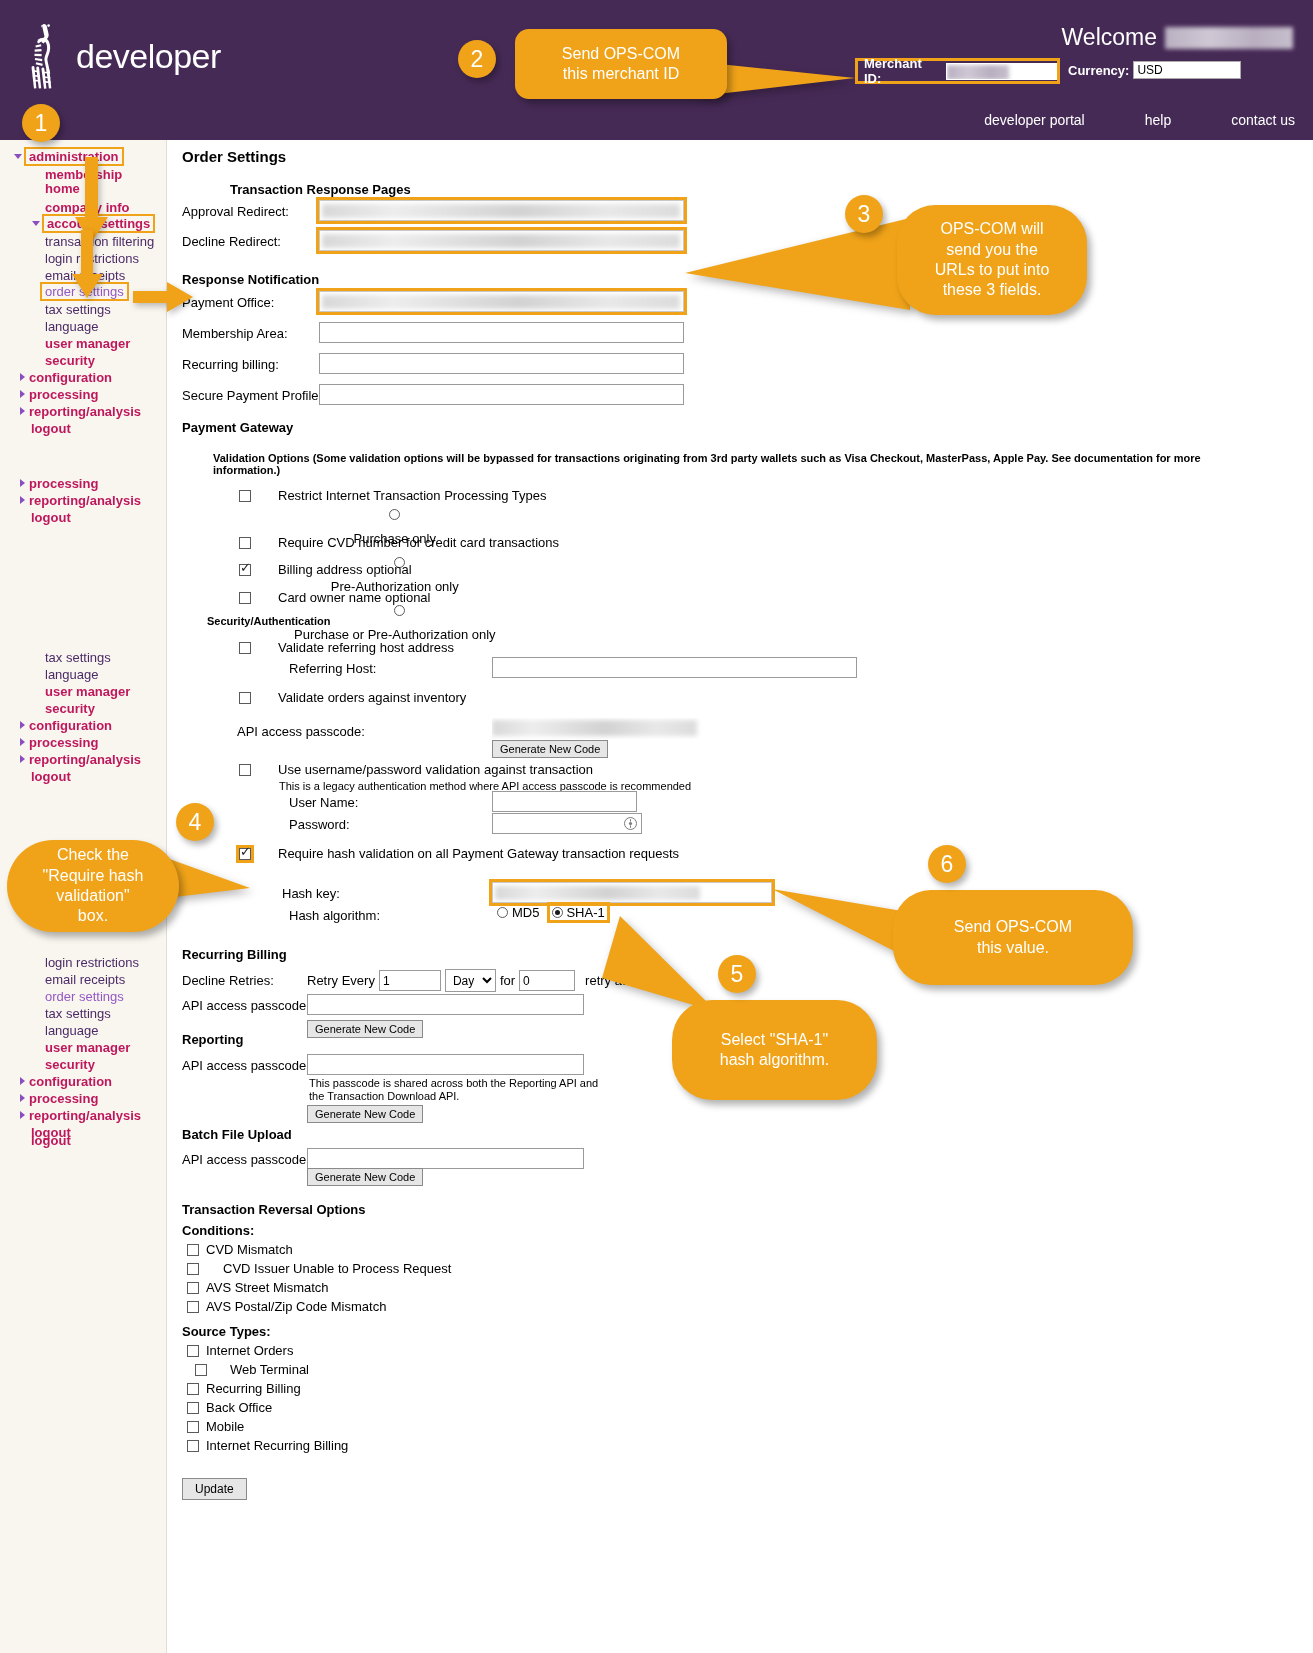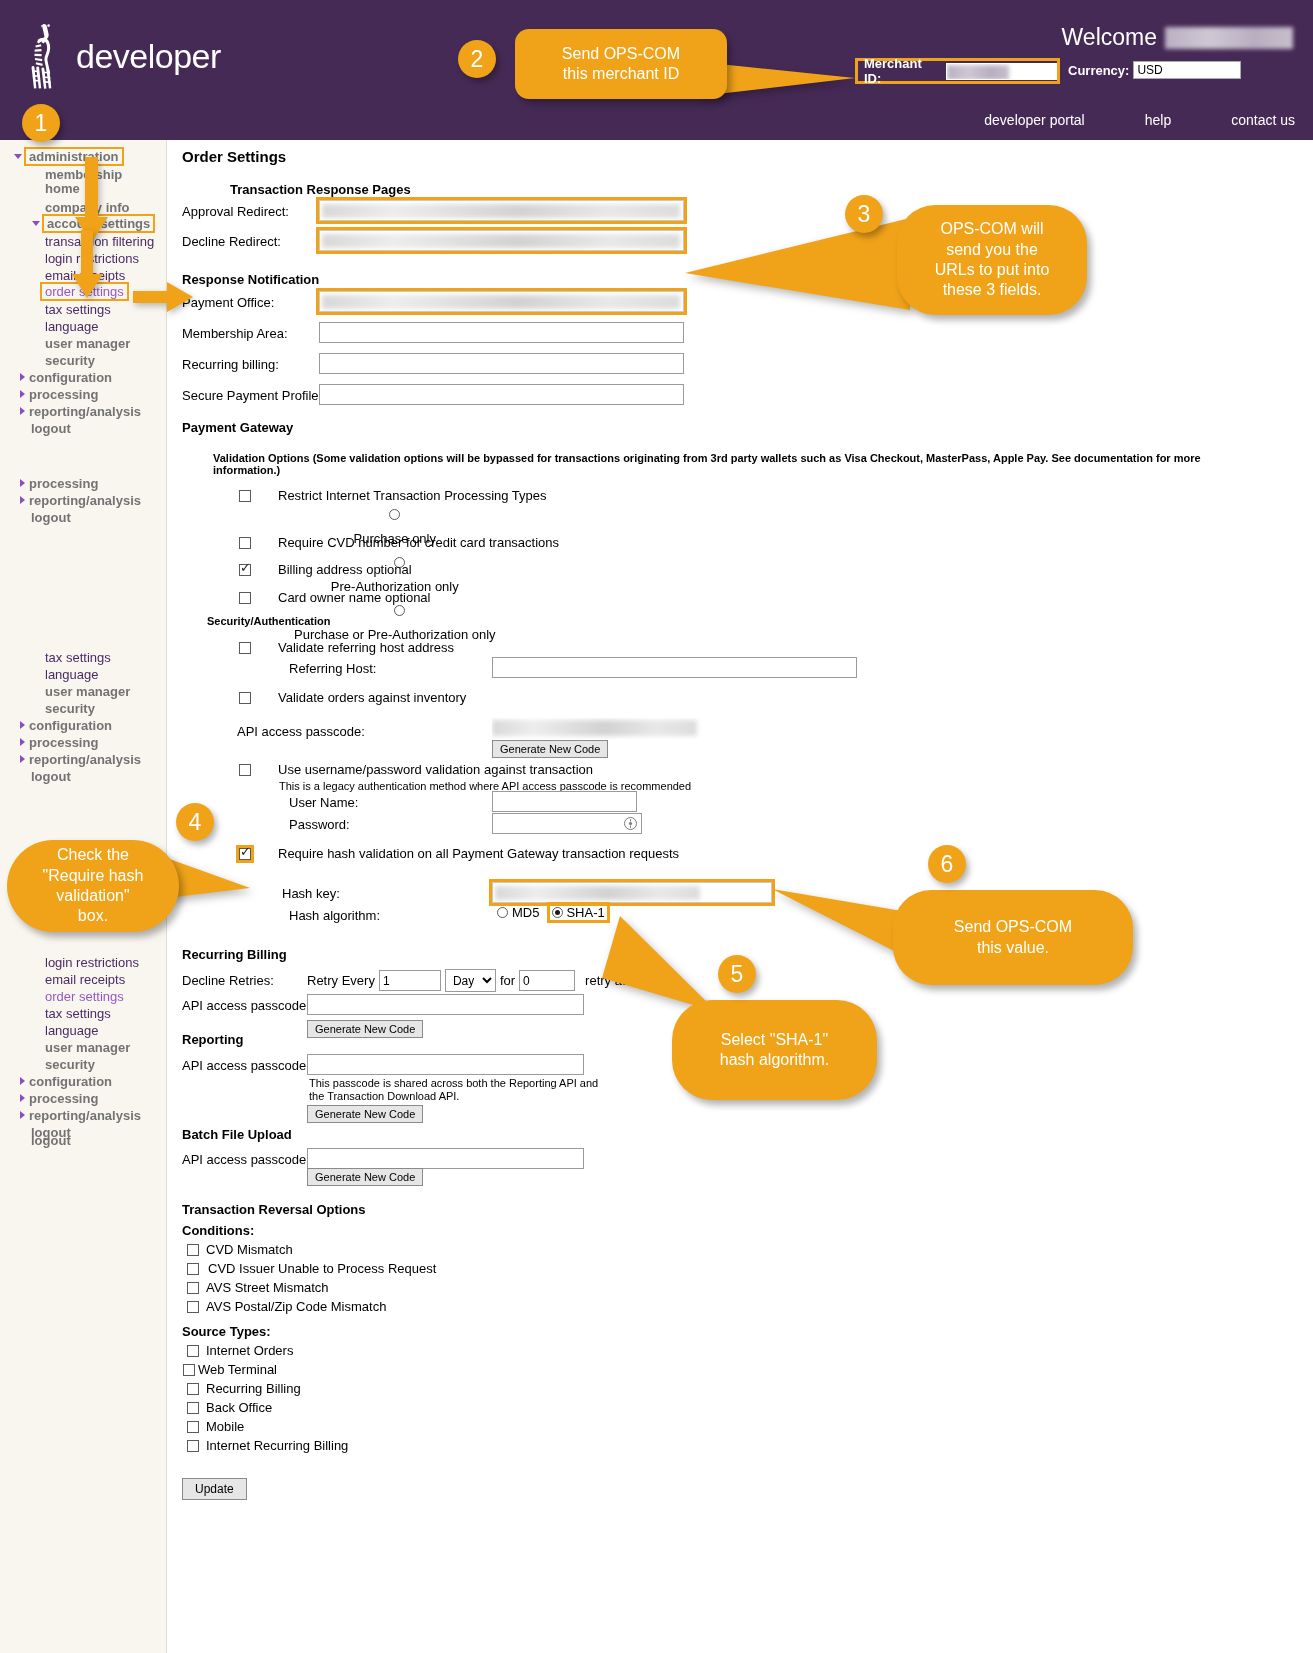--- a/index.html
+++ b/index.html
@@ -52,21 +52,21 @@
   #topnav { position:absolute; right:18px; top:112px; display:flex; gap:60px; color:#fff; font-size:14px; }
   #topnav span { cursor:pointer; }
 
   
   #sidebar {
     position:absolute; left:0; top:140px; width:167px; height:1513px;
     background:#f9f6f0; border-right:1px solid #e3ddd2;
     font-size:13px;
   }
   .navline { position:absolute; white-space:nowrap; line-height:15px; }
-  .nav-b { font-weight:bold; color:#737373; }
+  .nav-b { font-weight:bold; color:#be185d; }
   .nav-n { font-weight:normal; color:#4b2a66; }
   .nav-active { font-weight:normal; color:#9458c4; }
   .caret {
     display:inline-block; width:0; height:0; margin-right:4px;
     border-left:5px solid #8a4fbf; border-top:4px solid transparent; border-bottom:4px solid transparent;
     vertical-align:1px;
   }
   .caret.down {
     border-left:4px solid transparent; border-right:4px solid transparent;
     border-top:5px solid #8a4fbf; border-bottom:0; vertical-align:2px;
@@ -399,40 +399,40 @@
   <input class="txt" style="position: absolute; left: 140px; top: 1008px; width: 277px;" value="">
   <button class="btn" style="position:absolute; left:140px; top:1028px;">Generate New Code</button>
 
   <div style="position:absolute; left:15px; top:1062px;" class="sec-head">Transaction Reversal Options</div>
   <div style="position:absolute; left:15px; top:1083px;" class="sec-head">Conditions:</div>
 
   <div class="row" style="position:absolute; left:20px; top:1102px; gap:7px;">
     <span class="cb"></span>
     <span class="lbl">CVD Mismatch</span>
   </div>
-  <div class="row" style="position:absolute; left:20px; top:1121px; gap:9px;">
+  <div class="row" style="position:absolute; left:20px; top:1121px; gap:24px;">
     <span class="cb"></span>
     <span class="lbl">CVD Issuer Unable to Process Request</span>
   </div>
   <div class="row" style="position:absolute; left:20px; top:1140px; gap:7px;">
     <span class="cb"></span>
     <span class="lbl">AVS Street Mismatch</span>
   </div>
   <div class="row" style="position:absolute; left:20px; top:1159px; gap:7px;">
     <span class="cb"></span>
     <span class="lbl">AVS Postal/Zip Code Mismatch</span>
   </div>
 
   <div style="position:absolute; left:15px; top:1184px;" class="sec-head">Source Types:</div>
 
   <div class="row" style="position:absolute; left:20px; top:1203px; gap:7px;">
     <span class="cb"></span>
     <span class="lbl">Internet Orders</span>
   </div>
-  <div class="row" style="position:absolute; left:4px; top:1222px; gap:3px;padding-left:12px;">
+  <div class="row" style="position:absolute; left:16px; top:1222px; gap:23px;padding-left:12px;">
     <span class="cb"></span>
     <span class="lbl">Web Terminal</span>
   </div>
   <div class="row" style="position:absolute; left:20px; top:1241px; gap:7px;">
     <span class="cb"></span>
     <span class="lbl">Recurring Billing</span>
   </div>
   <div class="row" style="position:absolute; left:20px; top:1260px; gap:7px;">
     <span class="cb"></span>
     <span class="lbl">Back Office</span>

